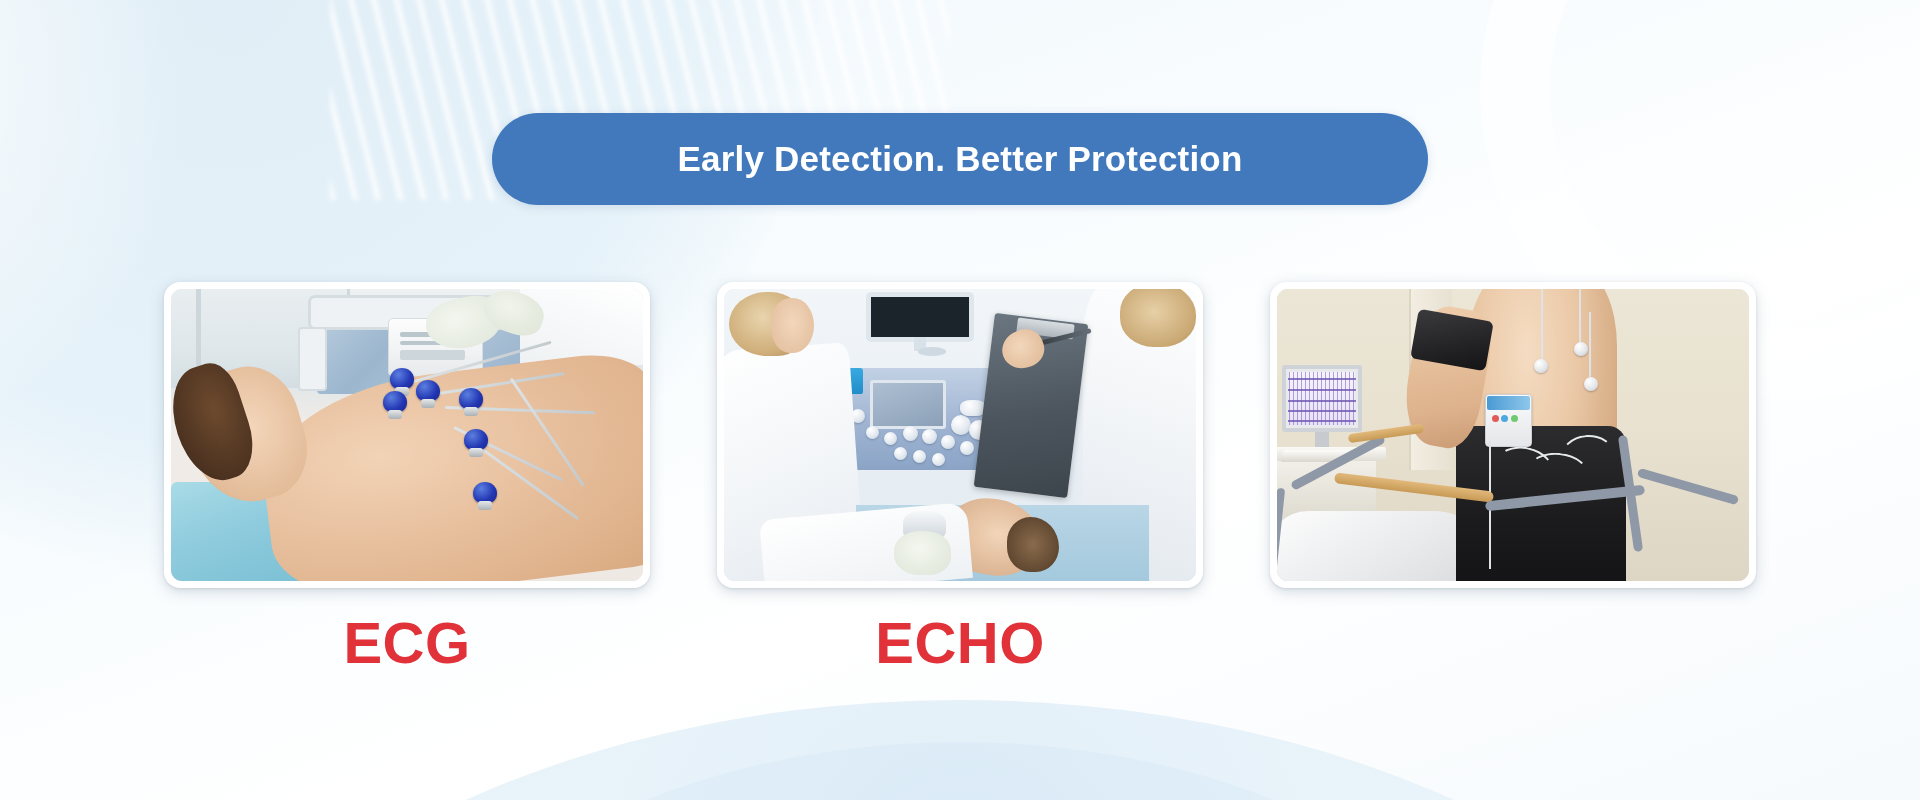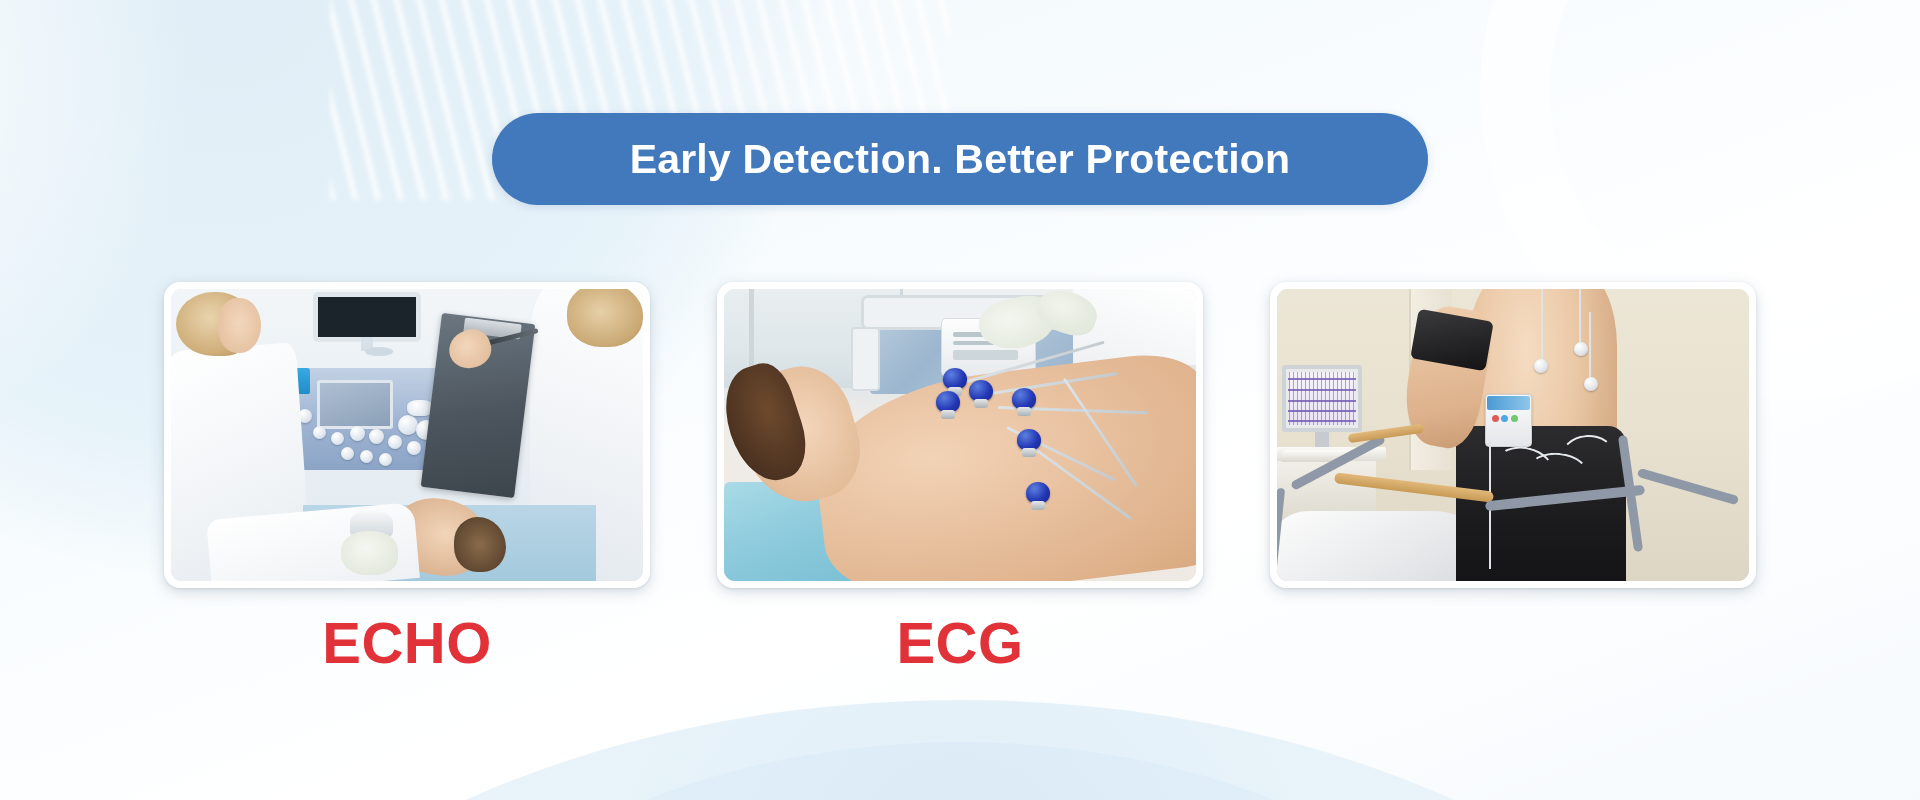--- a/index.html
+++ b/index.html
@@ -57,21 +57,21 @@
   .banner-wrap { position:absolute; left:0; top:113px; width:1920px; display:flex; justify-content:center; }
   .banner {
     width:936px; height:92px;
     background:#4279bd;
     border-radius:46px;
     display:flex; align-items:center; justify-content:center;
     box-shadow: 0 2px 10px rgba(50,95,150,.16);
   }
   .banner-text {
     color:#ffffff;
-    font-size:41px;
+    font-size:35px;
     font-weight:700;
     letter-spacing:.2px;
     white-space:nowrap;
     font-family:"Liberation Sans", sans-serif;
   }
 
   
   .cards {
     position:absolute; left:0; top:282px; width:1920px;
     display:flex; justify-content:center; align-items:flex-start;
@@ -275,20 +275,60 @@
   <div class="banner">
     <span class="banner-text">Early Detection. Better Protection</span>
   </div>
 </div>
 
 <div class="cards">
 
   <div class="card-col">
     <div class="photo-frame">
       <div class="photo">
+        <div class="ecg-bg"></div>
+        <div class="ecg-window"></div>
+        <div class="ecg-drape"></div>
+        <div class="ecg-bedrail"></div>
+        <div class="ecg-bedrail2"></div>
+        <div class="ecg-drape2"></div>
+        <div class="ecg-coat"></div>
+        <div class="ecg-machine">
+          <i style="left:12%;top:22%;width:62%;height:9%;border-radius:2px;"></i>
+          <i style="left:12%;top:38%;width:48%;height:7%;border-radius:2px;"></i>
+          <i style="left:12%;top:54%;width:70%;height:18%;border-radius:2px;background:#ccd6db;"></i>
+        </div>
+        <div class="ecg-glove"></div>
+        <div class="ecg-glove2"></div>
+        <div class="ecg-pillow"></div>
+        <div class="ecg-body"></div>
+        <div class="ecg-head"></div>
+        <div class="ecg-hair"></div>
+
+        <div class="lead" style="left:50%;top:32%;width:150px;transform:rotate(-16deg);"></div>
+        <div class="lead" style="left:54%;top:36%;width:140px;transform:rotate(-9deg);"></div>
+        <div class="lead" style="left:58%;top:40%;width:150px;transform:rotate(2deg);"></div>
+        <div class="lead" style="left:60%;top:47%;width:120px;transform:rotate(26deg);"></div>
+        <div class="lead" style="left:64%;top:52%;width:130px;transform:rotate(36deg);"></div>
+        <div class="lead" style="left:72%;top:30%;width:130px;transform:rotate(56deg);"></div>
+
+        <div class="electrode" style="left:46.5%;top:27%;"></div>
+        <div class="electrode" style="left:52%;top:31%;"></div>
+        <div class="electrode" style="left:45%;top:35%;"></div>
+        <div class="electrode" style="left:61%;top:34%;"></div>
+        <div class="electrode" style="left:62%;top:48%;"></div>
+        <div class="electrode" style="left:64%;top:66%;"></div>
+      </div>
+    </div>
+    <div class="card-label">ECG</div>
+  </div>
+
+  <div class="card-col">
+    <div class="photo-frame">
+      <div class="photo">
         <div class="echo-bg"></div>
         <div class="echo-monitor"></div>
         <div class="echo-monitor-base"></div>
         <div class="echo-console"></div>
         <div class="echo-screen"></div>
         <div class="echo-bottle"></div>
 
         <div class="knob" style="left:24%;top:39%;width:16px;height:16px;"></div>
         <div class="knob" style="left:27%;top:41%;width:14px;height:14px;"></div>
         <div class="knob" style="left:30%;top:47%;width:13px;height:13px;"></div>
@@ -319,60 +359,20 @@
         <div class="echo-probe"></div>
         <div class="echo-probe-hand"></div>
       </div>
     </div>
     <div class="card-label">ECHO</div>
   </div>
 
   <div class="card-col">
     <div class="photo-frame">
       <div class="photo">
-        <div class="ecg-bg"></div>
-        <div class="ecg-window"></div>
-        <div class="ecg-drape"></div>
-        <div class="ecg-bedrail"></div>
-        <div class="ecg-bedrail2"></div>
-        <div class="ecg-drape2"></div>
-        <div class="ecg-coat"></div>
-        <div class="ecg-machine">
-          <i style="left:12%;top:22%;width:62%;height:9%;border-radius:2px;"></i>
-          <i style="left:12%;top:38%;width:48%;height:7%;border-radius:2px;"></i>
-          <i style="left:12%;top:54%;width:70%;height:18%;border-radius:2px;background:#ccd6db;"></i>
-        </div>
-        <div class="ecg-glove"></div>
-        <div class="ecg-glove2"></div>
-        <div class="ecg-pillow"></div>
-        <div class="ecg-body"></div>
-        <div class="ecg-head"></div>
-        <div class="ecg-hair"></div>
-
-        <div class="lead" style="left:50%;top:32%;width:150px;transform:rotate(-16deg);"></div>
-        <div class="lead" style="left:54%;top:36%;width:140px;transform:rotate(-9deg);"></div>
-        <div class="lead" style="left:58%;top:40%;width:150px;transform:rotate(2deg);"></div>
-        <div class="lead" style="left:60%;top:47%;width:120px;transform:rotate(26deg);"></div>
-        <div class="lead" style="left:64%;top:52%;width:130px;transform:rotate(36deg);"></div>
-        <div class="lead" style="left:72%;top:30%;width:130px;transform:rotate(56deg);"></div>
-
-        <div class="electrode" style="left:46.5%;top:27%;"></div>
-        <div class="electrode" style="left:52%;top:31%;"></div>
-        <div class="electrode" style="left:45%;top:35%;"></div>
-        <div class="electrode" style="left:61%;top:34%;"></div>
-        <div class="electrode" style="left:62%;top:48%;"></div>
-        <div class="electrode" style="left:64%;top:66%;"></div>
-      </div>
-    </div>
-    <div class="card-label">ECG</div>
-  </div>
-
-  <div class="card-col">
-    <div class="photo-frame">
-      <div class="photo">
         <div class="tmt-bg"></div>
         <div class="tmt-wall-panel"></div>
         <div class="tmt-desk"></div>
         <div class="tmt-desk2"></div>
         <div class="tmt-monitor">
           <div class="tmt-trace"></div>
           <div class="tmt-trace-line" style="top:16%;"></div>
           <div class="tmt-trace-line" style="top:34%;"></div>
           <div class="tmt-trace-line" style="top:52%;"></div>
           <div class="tmt-trace-line" style="top:70%;"></div>

